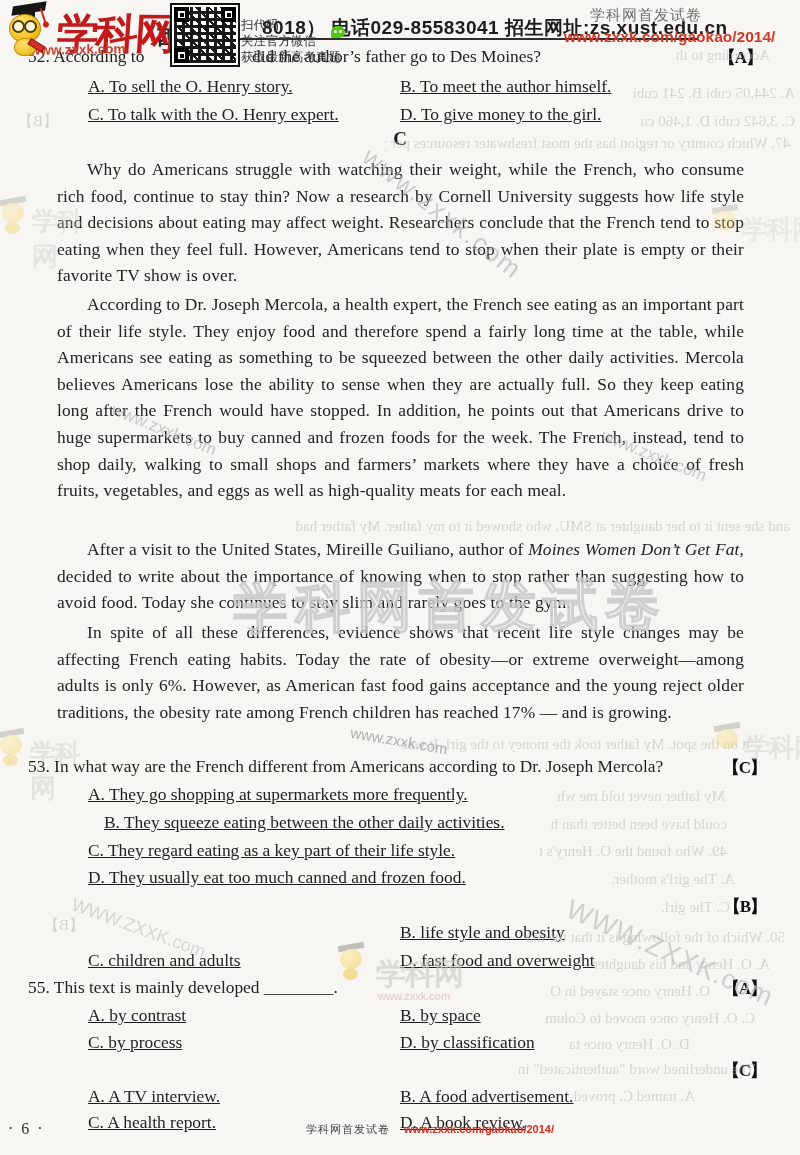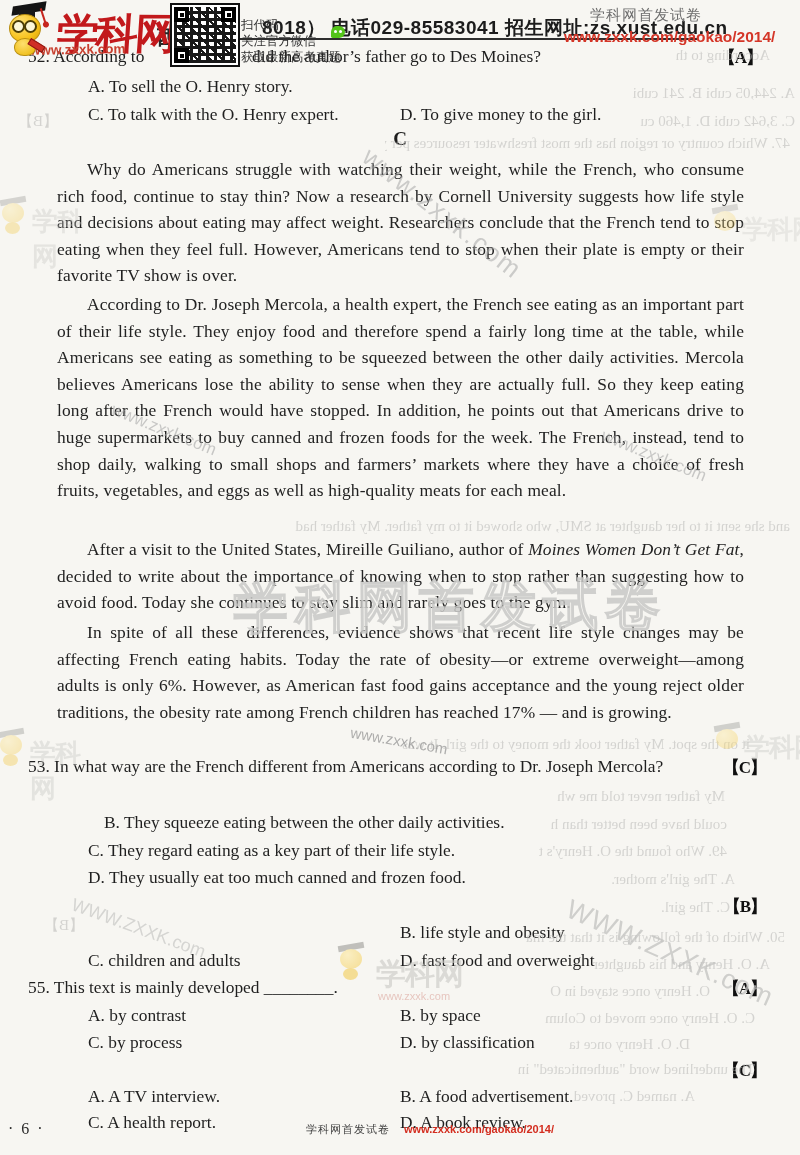--- a/index.html
+++ b/index.html
@@ -1,21 +1,21 @@
 <!DOCTYPE html>
 <html><head>
 <meta charset="utf-8">
 <style>
   html,body{margin:0;padding:0;background:#9a9a9a;}
   .page{position:relative;width:800px;height:1155px;margin:0 auto;background:#f7f6f2;overflow:hidden;
         font-family:"Liberation Serif",serif;color:#232323;}
   .para{position:absolute;left:57px;width:687px;text-align:justify;text-indent:30px;
         font-size:17.4px;line-height:26.6px;letter-spacing:.15px;color:#222;}
   .q{position:absolute;font-size:17.4px;color:#1f1f1f;white-space:nowrap;}
-  .opt{position:absolute;font-size:17.4px;color:#1f1f1f;white-space:nowrap;}
+  .opt{position:absolute;font-size:17.4px;color:#1f1f1f;white-space:nowrap;text-decoration:underline;}
   .ans{position:absolute;font-size:17px;font-weight:bold;color:#101010;letter-spacing:-1px;}
   .section-head{position:absolute;left:0;top:128px;width:800px;text-align:center;
         font-size:19px;font-weight:bold;color:#1d1d1d;}
   
   .brand-name{position:absolute;left:57px;top:6px;font-family:"Liberation Sans",sans-serif;
         font-size:42px;font-weight:900;color:#c2191c;letter-spacing:-3px;transform:skewX(-4deg);z-index:6;}
   .brand-site-small{position:absolute;left:30px;top:42px;font-family:"Liberation Sans",sans-serif;
         font-size:13.5px;font-weight:bold;color:#c8402f;z-index:6;transform:rotate(-1deg);}
   .ad-prefix{position:absolute;left:157px;top:24px;font-family:"Liberation Sans",sans-serif;
         font-size:20px;font-weight:bold;color:#262626;z-index:4;}
@@ -175,31 +175,33 @@
 
   <span class="ad-text">8018） 电话029-85583041  招生网址:zs.xust.edu.cn</span>
   <div class="ad-underline"></div>
   <span class="first-release">学科网首发试卷</span>
   <span class="gaokao-url">www.zxxk.com/gaokao/2014/</span>
 
   <span class="q" style="left:28px;top:46px">52. According to</span>
   <span class="q" style="left:252px;top:46px">did the author’s father go to Des Moines?</span>
   <span class="ans" style="right:38px;top:46px">【A】</span>
   <span class="opt" style="left:88px;top:76px">A. To sell the O. Henry story.</span>
+  <span class="opt" style="left:400px;top:76px">B. To meet the author himself.</span>
   <span class="opt" style="left:88px;top:104px">C. To talk with the O. Henry expert.</span>
   <span class="opt" style="left:400px;top:104px">D. To give money to the girl.</span>
 
   <div class="section-head">C</div>
   <div class="para" style="top:156px">Why do Americans struggle with watching their weight, while the French, who consume rich food, continue to stay thin? Now a research by Cornell University suggests how life style and decisions about eating may affect weight. Researchers conclude that the French tend to stop eating when they feel full. However, Americans tend to stop when their plate is empty or their favorite TV show is over.</div>
   <div class="para" style="top:291px">According to Dr. Joseph Mercola, a health expert, the French see eating as an important part of their life style. They enjoy food and therefore spend a fairly long time at the table, while Americans see eating as something to be squeezed between the other daily activities. Mercola believes Americans lose the ability to sense when they are actually full. So they keep eating long after the French would have stopped. In addition, he points out that Americans drive to huge supermarkets to buy canned and frozen foods for the week. The French, instead, tend to shop daily, walking to small shops and farmers’ markets where they have a choice of fresh fruits, vegetables, and eggs as well as high-quality meats for each meal.</div>
   <div class="para" style="top:536px"><span>After a visit to the United States, Mireille Guiliano, author of </span><span class="italic">Moines Women Don’t Get Fat</span><span>, decided to write about the importance of knowing when to stop rather than suggesting how to avoid food. Today she continues to stay slim and rarely goes to the gym.</span></div>
   <div class="para" style="top:619px">In spite of all these differences, evidence shows that recent life style changes may be affecting French eating habits. Today the rate of obesity—or extreme overweight—among adults is only 6%. However, as American fast food gains acceptance and the young reject older traditions, the obesity rate among French children has reached 17% — and is growing.</div>
 
   <span class="q" style="left:28px;top:756px">53. In what way are the French different from Americans according to Dr. Joseph Mercola?</span>
   <span class="ans" style="right:34px;top:756px">【C】</span>
+  <span class="opt" style="left:88px;top:784px">A. They go shopping at supermarkets more frequently.</span>
   <span class="opt" style="left:104px;top:812px">B. They squeeze eating between the other daily activities.</span>
   <span class="opt" style="left:88px;top:840px">C. They regard eating as a key part of their life style.</span>
   <span class="opt" style="left:88px;top:867px">D. They usually eat too much canned and frozen food.</span>
 
   <span class="ans" style="right:34px;top:895px">【B】</span>
   <span class="opt" style="left:400px;top:922px">B. life style and obesity</span>
   <span class="opt" style="left:88px;top:950px">C. children and adults</span>
   <span class="opt" style="left:400px;top:950px">D. fast food and overweight</span>
 
   <span class="q" style="left:28px;top:977px">55. This text is mainly developed ________.</span>

